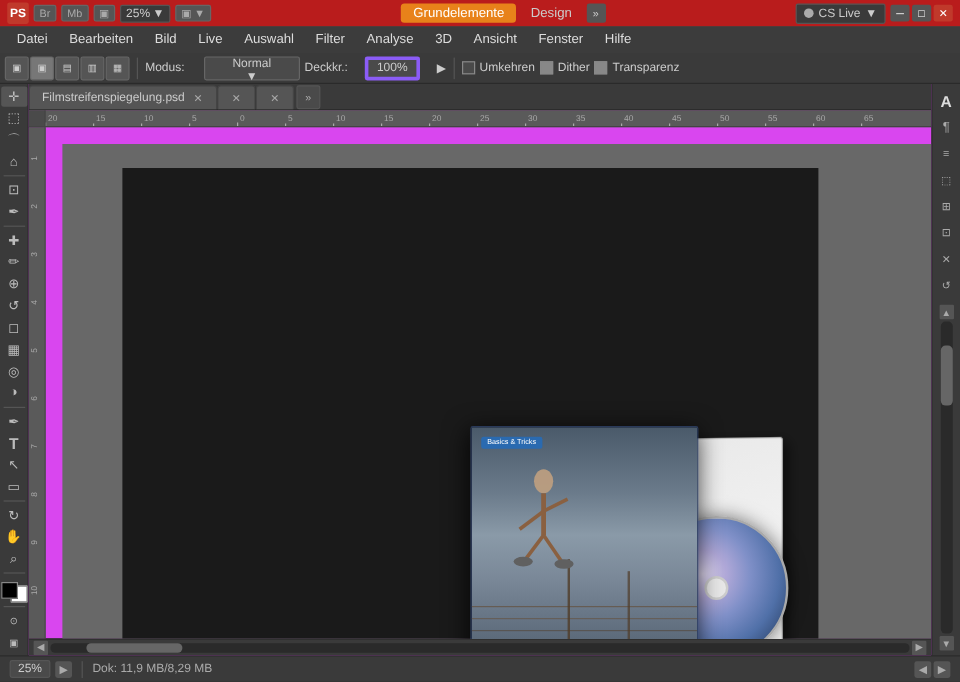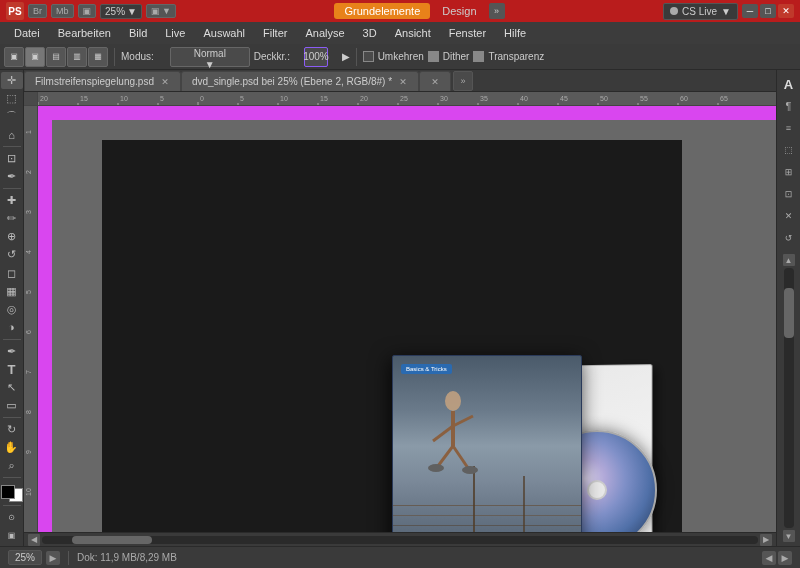--- a/index.html
+++ b/index.html
@@ -87,21 +87,21 @@
     }
     .blend-select {
       width: 80px; height: 20px; background: #4a4a4a; border: 1px solid #666;
       border-radius: 2px; padding: 0 4px; font-size: 10px; color: #ccc; cursor: pointer;
       display: flex; align-items: center; justify-content: space-between; flex-direction: column;
     }
     .opacity-group {
       display: flex; align-items: center; gap: 14px; font-size: 10px; color: #ccc;
     }
     .opacity-input {
-      width: 24px; height: 20px; background: #4a4a4a; border: 1px solid #8b5cf6;
+      width: 46px; height: 20px; background: #4a4a4a; border: 3px solid #8b5cf6;
       border-radius: 2px; text-align: center; font-size: 10px; color: #ccc;
       display: flex; align-items: center; justify-content: center;
     }
     .options-sep { width: 1px; height: 18px; background: #555; margin: 0 2px; }
     .options-checkbox-group {
       display: flex; align-items: center; gap: 4px; font-size: 10px; color: #ccc;
     }
     .cb { width: 11px; height: 11px; border: 1px solid #888; background: #4a4a4a; cursor: pointer; }
     .cb.checked { background: #888; }
     .shape-group { display: flex; gap: 1px; }
@@ -389,21 +389,20 @@
 
   <div id="canvas-area">
 
     <div id="tabbar" style="position:relative;">
       <div class="doc-tab">
         <span>Filmstreifenspiegelung.psd</span>
         <span class="tab-close">✕</span>
       </div>
       <div class="doc-tab active-doc-tab" style="position:relative;">
 
-        <span>dvd_single.psd bei 25% (Ebene 2, RGB/8#) *</span>
         <span class="tab-close">✕</span>
       </div>
       <div class="doc-tab">
         <span class="tab-close">✕</span>
       </div>
       <div class="tab-overflow">»</div>
     </div>
 
     <div style="display:flex; height:14px; background:#5a5a5a; border-bottom:1px solid #444; position:relative;">
       <div class="ruler-corner"></div>

